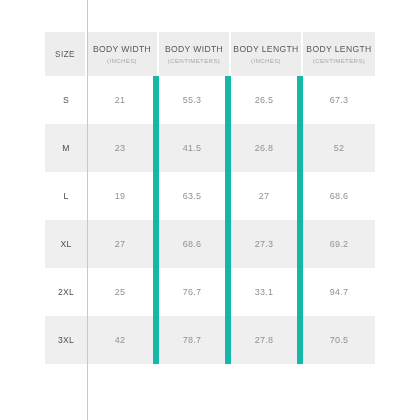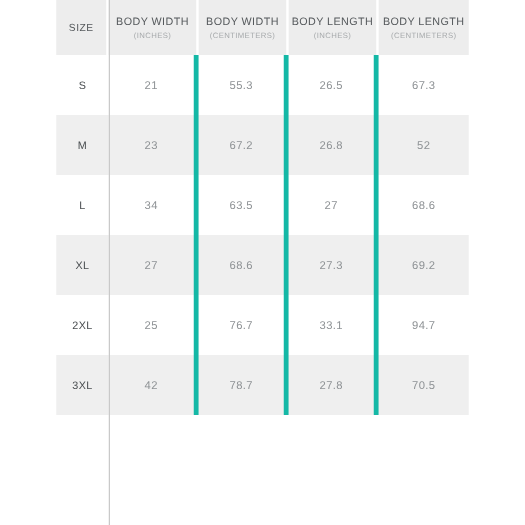--- a/index.html
+++ b/index.html
@@ -23,20 +23,21 @@
     width: 330px;
     height: 420px;
     box-sizing: border-box;
   }
 
   table.chart {
     width: 330px;
     border-collapse: separate;
     border-spacing: 0;
     table-layout: fixed;
+    margin-top: 32px;
   }
 
   
   col.c-size { width: 42px; }
   col.c-data { width: 72px; }
 
   
   thead th {
     background: #ededed;
     padding: 11px 0 11px 0;
@@ -70,21 +71,21 @@
     font-size: 8.2px;
     letter-spacing: 0.4px;
   }
 
   
   tbody td {
     height: 48px;
     padding: 0;
     text-align: center;
     vertical-align: middle;
-    border-right: 4px solid #14b8a6;
+    border-right: 6px solid #14b8a6;
     box-sizing: border-box;
   }
   tbody td:last-child { border-right: none; }
 
   tbody tr.row-light td { background: #ffffff; }
   tbody tr.row-dark  td { background: #efefef; }
 
   td.size-cell {
     color: #4a4e51;
     font-size: 8.6px;
@@ -153,27 +154,27 @@
       <tr class="row-light">
         <td class="size-cell">S</td>
         <td class="val-cell val-first">21</td>
         <td class="val-cell">55.3</td>
         <td class="val-cell">26.5</td>
         <td class="val-cell">67.3</td>
       </tr>
       <tr class="row-dark">
         <td class="size-cell">M</td>
         <td class="val-cell val-first">23</td>
-        <td class="val-cell">67.2</td>
+        <td class="val-cell">41.5</td>
         <td class="val-cell">26.8</td>
         <td class="val-cell">52</td>
       </tr>
       <tr class="row-light">
         <td class="size-cell">L</td>
-        <td class="val-cell val-first">34</td>
+        <td class="val-cell val-first">19</td>
         <td class="val-cell">63.5</td>
         <td class="val-cell">27</td>
         <td class="val-cell">68.6</td>
       </tr>
       <tr class="row-dark">
         <td class="size-cell">XL</td>
         <td class="val-cell val-first">27</td>
         <td class="val-cell">68.6</td>
         <td class="val-cell">27.3</td>
         <td class="val-cell">69.2</td>

